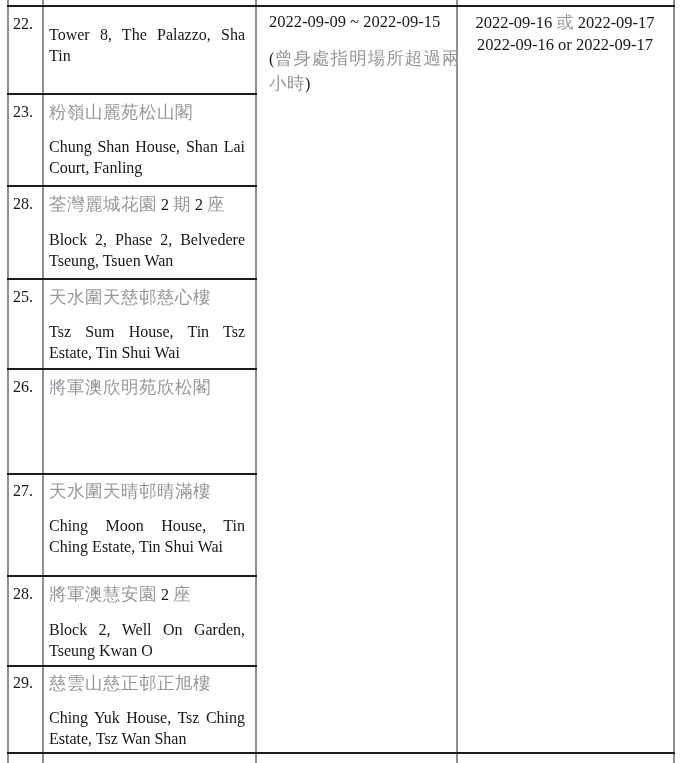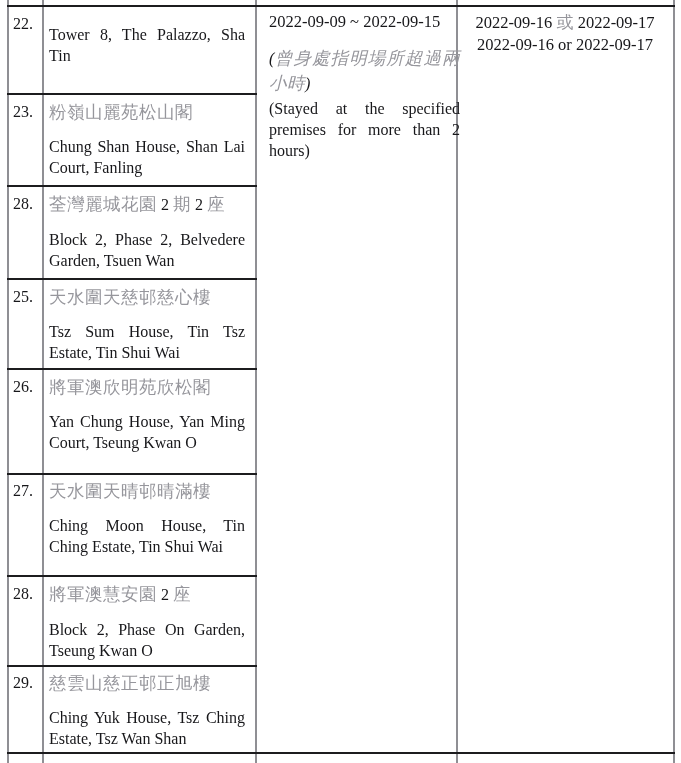--- a/index.html
+++ b/index.html
@@ -20,21 +20,21 @@
   .cell-num{position:absolute;left:6px;top:1px;width:32px;font-size:16px;line-height:21px;}
   .cell-loc{position:absolute;left:42px;top:0;width:196px;}
   .zh-line{font-size:17.5px;line-height:24px;color:#96969c;letter-spacing:0.5px;}
   .latin{color:#17171a;letter-spacing:0;}
   .zh-line .latin{font-size:16px;}
   .en-line{font-size:16px;line-height:21px;text-align:justify;margin-top:12px;}
   
   .period{position:absolute;left:261px;top:11px;width:191px;margin-left:8px;}
   .p-range{font-size:16.5px;line-height:22px;white-space:nowrap;}
   .p-gap{height:13px;}
-  .p-zh{font-size:17.5px;line-height:25px;color:#96969c;text-align:justify;letter-spacing:0.5px;font-style:italic;}
+  .p-zh{font-size:17.5px;line-height:25px;color:#96969c;text-align:justify;letter-spacing:0.5px;}
   .p-zh .latin{font-size:16px;}
   .p-en{font-size:16px;line-height:21px;text-align:justify;margin-top:2px;}
   
   .testdates{position:absolute;left:459px;top:11px;width:212px;text-align:center;}
   .t-zh{font-size:17px;line-height:23px;color:#96969c;white-space:nowrap;}
   .t-zh .latin{font-size:16.5px;}
   .t-en{font-size:16.5px;line-height:22px;white-space:nowrap;}
 </style>
 </head>
 <body>
@@ -67,64 +67,62 @@
     <div class="cell-num">23.</div>
     <div class="cell-loc">
       <div class="zh-line mix">粉嶺山麗苑松山閣</div>
       <div class="en-line">Chung Shan House, Shan Lai Court, Fanling</div>
     </div>
   </div>
   <div class="row" style="top:192px">
     <div class="cell-num">28.</div>
     <div class="cell-loc">
       <div class="zh-line mix">荃灣麗城花園<span class="latin"> 2 </span>期<span class="latin"> 2 </span>座</div>
-      <div class="en-line">Block 2, Phase 2, Belvedere Garden, Tsuen Wan</div>
+      <div class="en-line">Block 2, Phase 2, Belvedere Tseung, Tsuen Wan</div>
     </div>
   </div>
   <div class="row" style="top:285px">
     <div class="cell-num">25.</div>
     <div class="cell-loc">
       <div class="zh-line mix">天水圍天慈邨慈心樓</div>
       <div class="en-line">Tsz Sum House, Tin Tsz Estate, Tin Shui Wai</div>
     </div>
   </div>
   <div class="row" style="top:375px">
     <div class="cell-num">26.</div>
     <div class="cell-loc">
       <div class="zh-line mix">將軍澳欣明苑欣松閣</div>
-      <div class="en-line">Yan Chung House, Yan Ming Court, Tseung Kwan O</div>
     </div>
   </div>
   <div class="row" style="top:479px">
     <div class="cell-num">27.</div>
     <div class="cell-loc">
       <div class="zh-line mix">天水圍天晴邨晴滿樓</div>
       <div class="en-line">Ching Moon House, Tin Ching Estate, Tin Shui Wai</div>
     </div>
   </div>
   <div class="row" style="top:582px">
     <div class="cell-num">28.</div>
     <div class="cell-loc">
       <div class="zh-line mix">將軍澳慧安園<span class="latin"> 2 </span>座</div>
-      <div class="en-line">Block 2, Phase On Garden, Tseung Kwan O</div>
+      <div class="en-line">Block 2, Well On Garden, Tseung Kwan O</div>
     </div>
   </div>
   <div class="row" style="top:671px">
     <div class="cell-num">29.</div>
     <div class="cell-loc">
       <div class="zh-line mix">慈雲山慈正邨正旭樓</div>
       <div class="en-line">Ching Yuk House, Tsz Ching Estate, Tsz Wan Shan</div>
     </div>
   </div>
 
   <div class="period">
     <div class="p-range">2022-09-09 ~ 2022-09-15</div>
     <div class="p-gap"></div>
     <div class="p-zh mix"><span class="latin">(</span>曾身處指明場所超過兩小時<span class="latin">)</span></div>
-    <div class="p-en">(Stayed at the specified premises for more than 2 hours)</div>
   </div>
 
   <div class="testdates">
     <div class="t-zh mix"><span class="latin">2022-09-16 </span>或<span class="latin"> 2022-09-17</span></div>
     <div class="t-en">2022-09-16 or 2022-09-17</div>
   </div>
 
 </div>
 
 </body></html>

